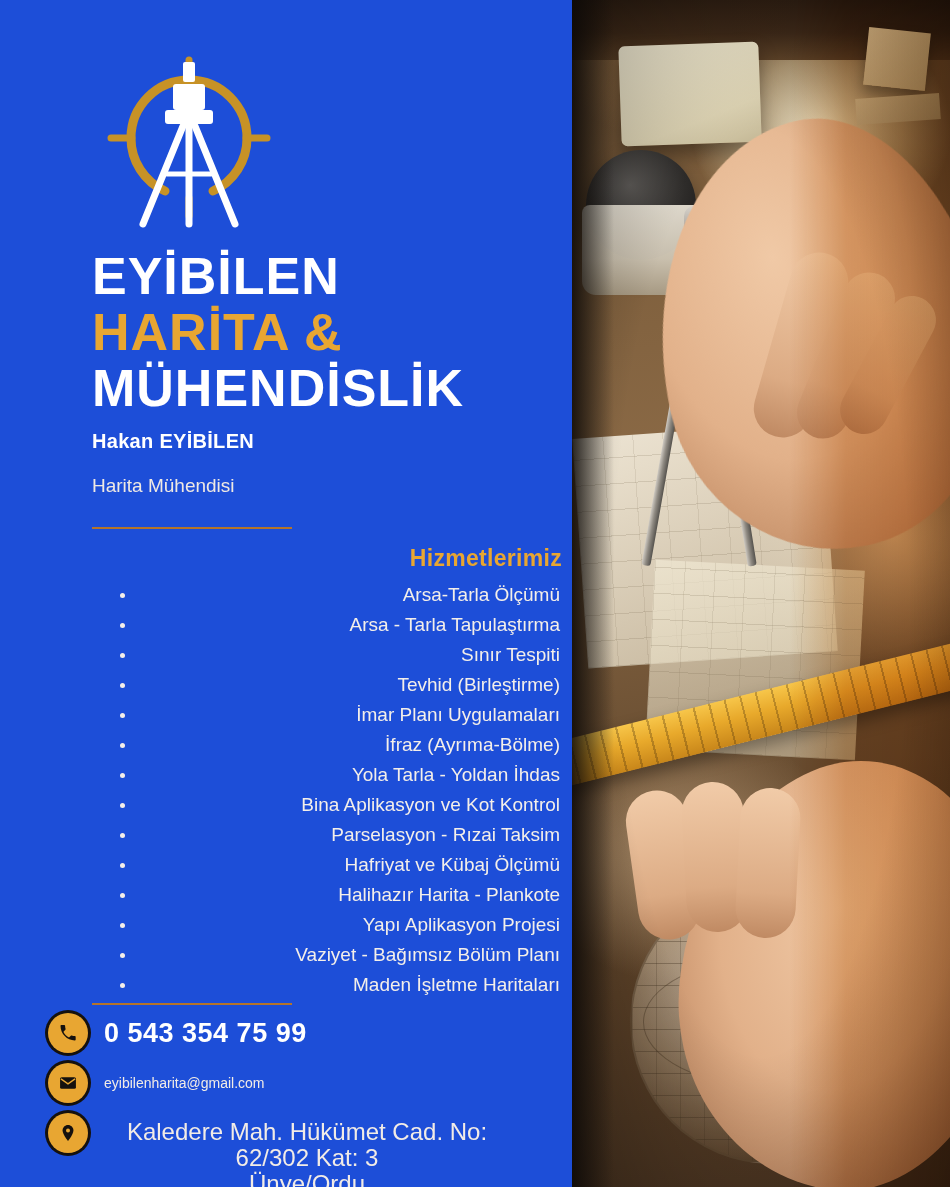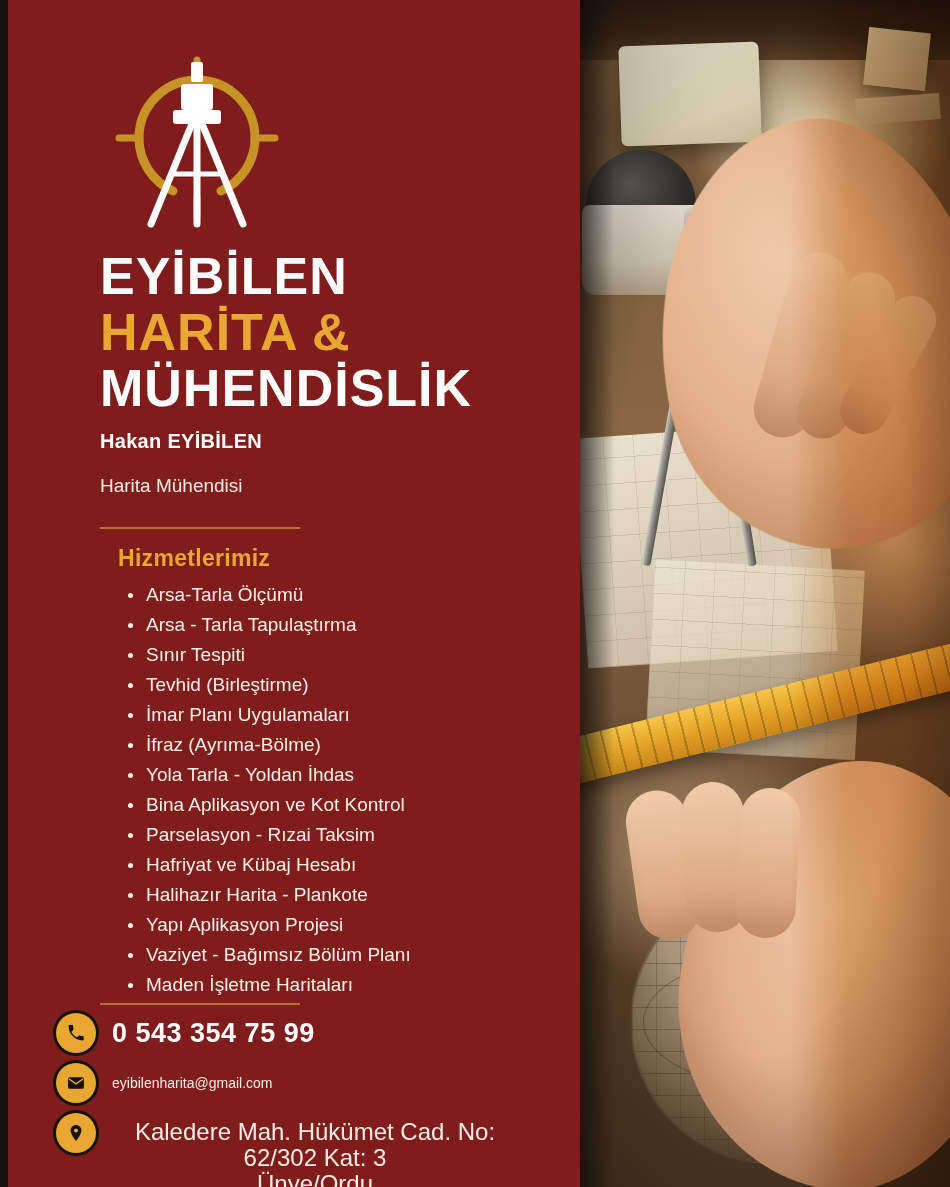--- a/index.html
+++ b/index.html
@@ -204,23 +204,23 @@
     background: radial-gradient(ellipse at 50% 50%, rgba(0,0,0,0) 55%, rgba(0,0,0,.34) 100%);
   }
   .photo-leftfade {
     position: absolute; left: 0; top: 0; width: 42px; height: 100%;
     background: linear-gradient(90deg, rgba(12,9,7,.85) 0%, rgba(12,9,7,0) 100%);
   }
 
   
   .left-panel {
     position: absolute;
-    left: 8px; top: 0;
+    left: 0; top: 0;
     width: 572px; height: 1187px;
-    background: #7f1d1d;
+    background: #1d4ed8;
     color: #ffffff;
   }
 
   
   .logo {
     position: absolute;
     left: 103px; top: 48px;
     width: 172px; height: 186px;
   }
 
@@ -257,20 +257,21 @@
     position: absolute;
     left: 92px; top: 527px;
     width: 200px; height: 2px;
     background: #b5742a;
   }
 
   .services {
     position: absolute;
     left: 92px; top: 545px;
     width: 470px;
+    text-align: right;
   }
   .services-title {
     color: #e8a632;
     font-size: 23px;
     font-weight: 700;
     margin: 0 0 8px 18px;
     letter-spacing: .3px;
   }
   ul.service-list {
     list-style: none;
@@ -442,21 +443,21 @@
       <ul class="service-list">
         <li>Arsa-Tarla Ölçümü</li>
         <li>Arsa - Tarla Tapulaştırma</li>
         <li>Sınır Tespiti</li>
         <li>Tevhid (Birleştirme)</li>
         <li>İmar Planı Uygulamaları</li>
         <li>İfraz (Ayrıma-Bölme)</li>
         <li>Yola Tarla - Yoldan İhdas</li>
         <li>Bina Aplikasyon ve Kot Kontrol</li>
         <li>Parselasyon - Rızai Taksim</li>
-        <li>Hafriyat ve Kübaj Hesabı</li>
+        <li>Hafriyat ve Kübaj Ölçümü</li>
         <li>Halihazır Harita - Plankote</li>
         <li>Yapı Aplikasyon Projesi</li>
         <li>Vaziyet - Bağımsız Bölüm Planı</li>
         <li>Maden İşletme Haritaları</li>
       </ul>
     </div>
 
     <div class="divider-bottom"></div>
 
     <div class="contact">

